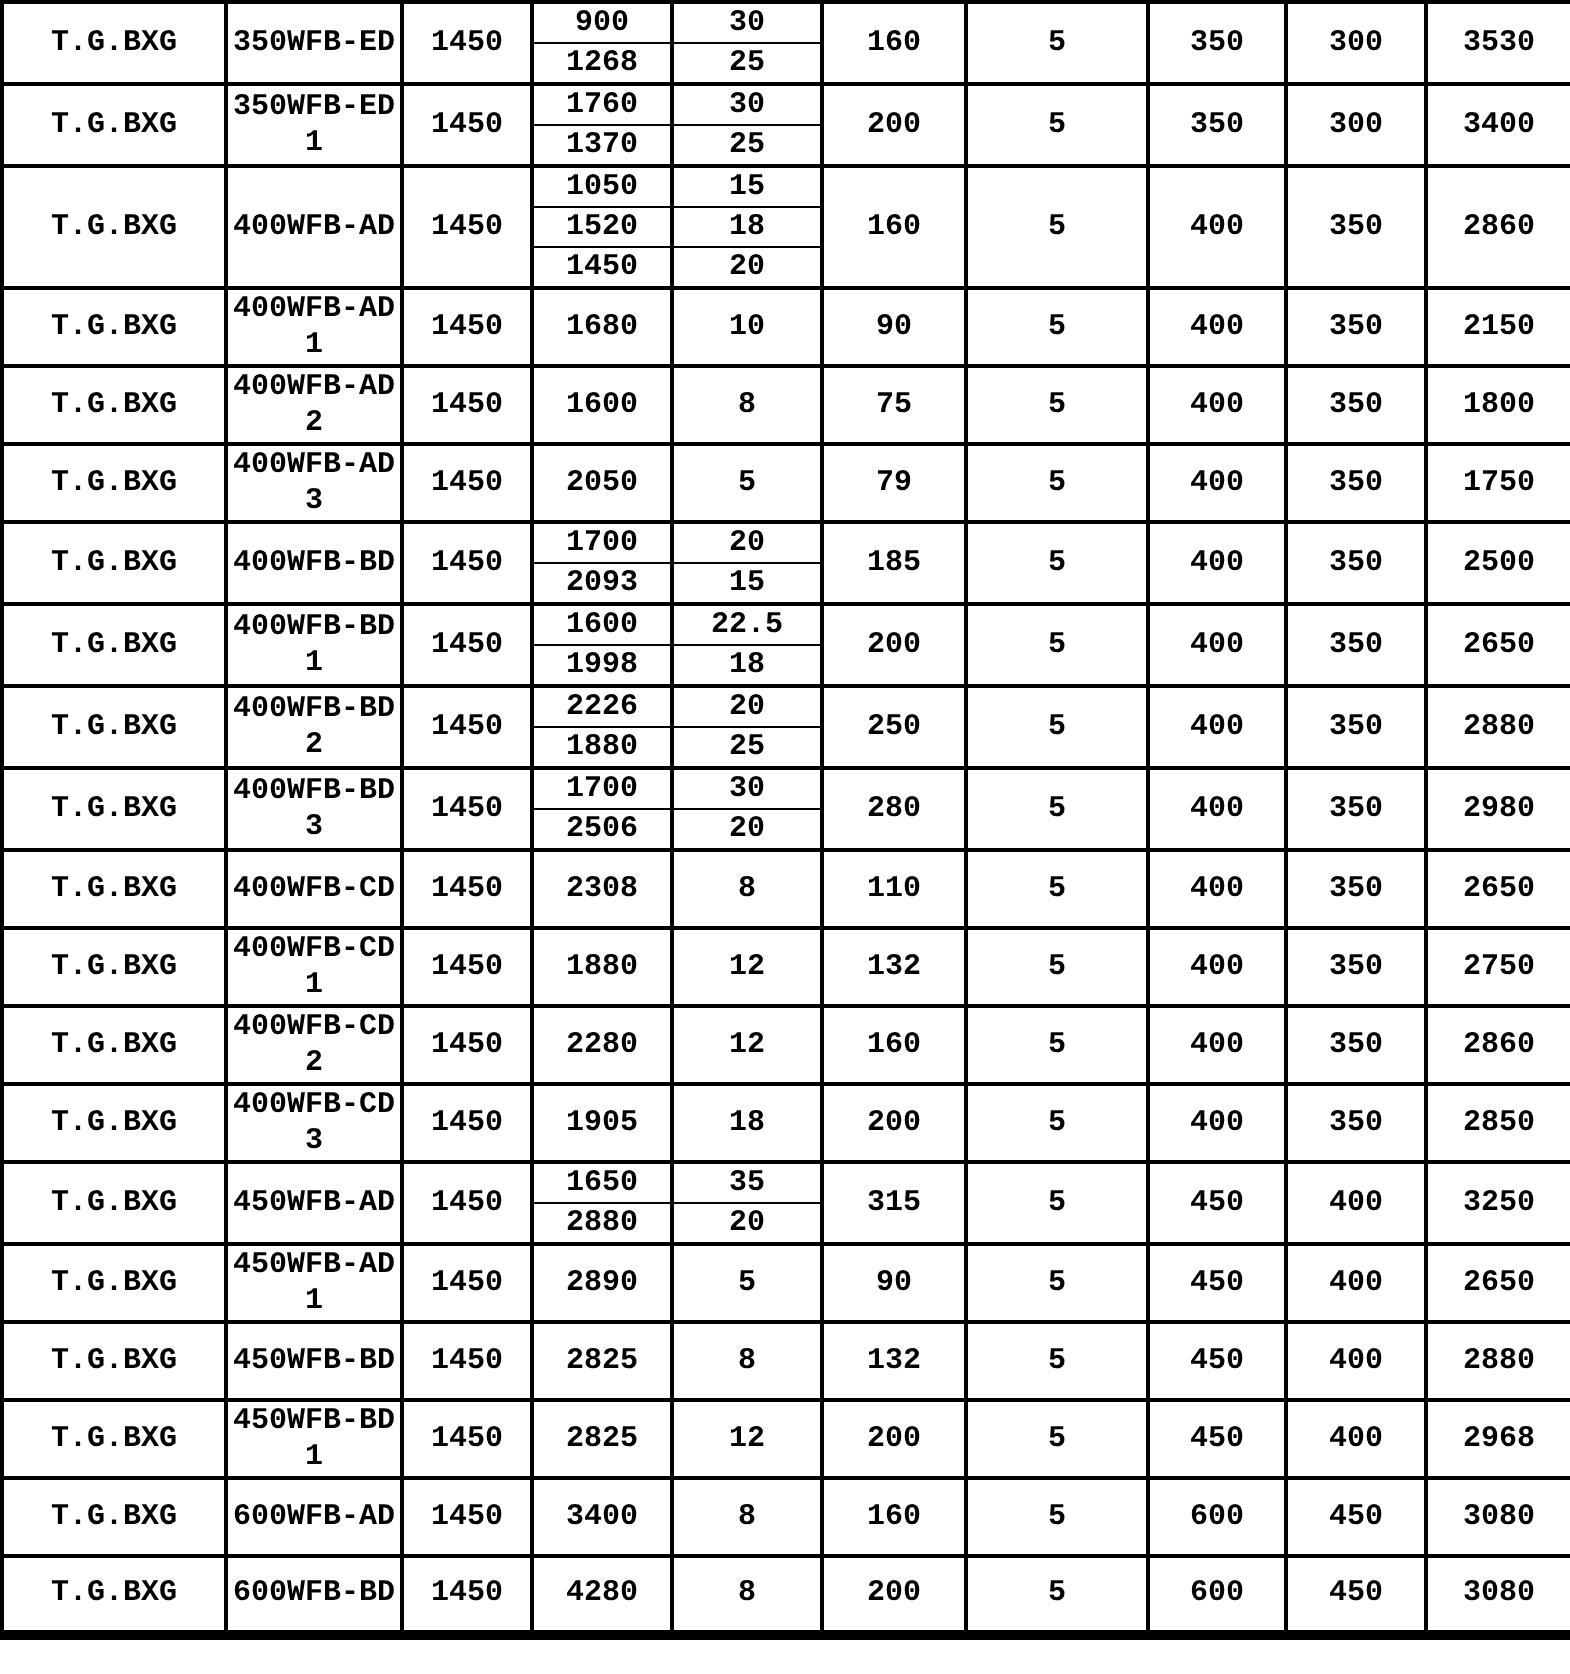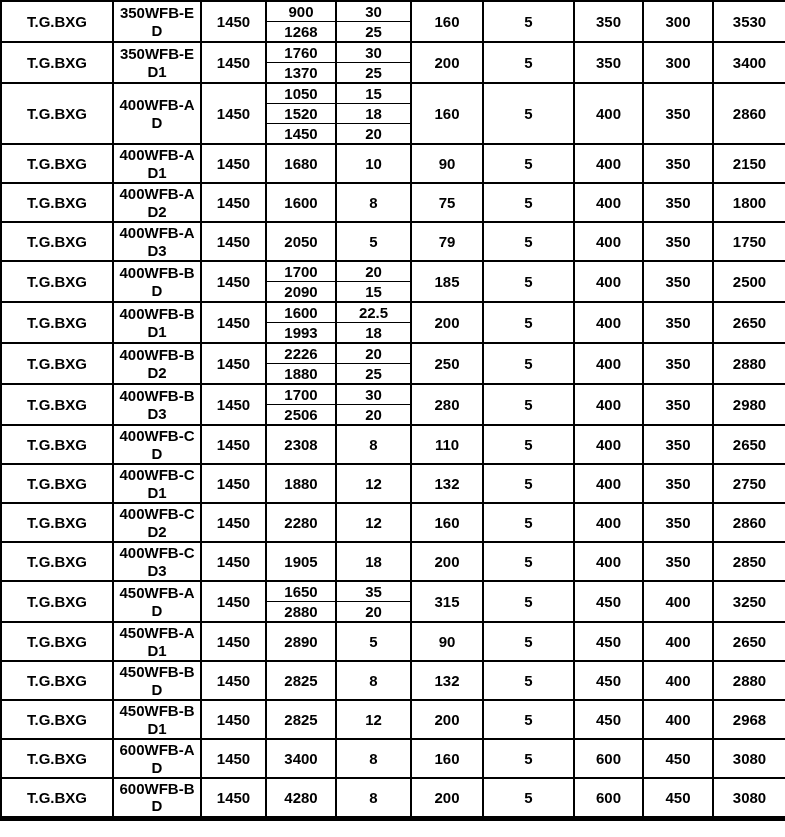--- a/index.html
+++ b/index.html
@@ -7,21 +7,21 @@
     padding: 0;
     background: #ffffff;
   }
   * { box-sizing: border-box; }
 
   .sheet {
     width: 785px;
     height: 837px;
     overflow: hidden;
     background: #ffffff;
-    font-family: Liberation Sans, sans-serif;
+    font-family: Liberation Mono, monospace;
   }
 
   table.spec {
     width: 785px;
     border-collapse: collapse;
     table-layout: fixed;
     border: 2px solid #000000;
     border-bottom: 5px solid #000000;
   }
 
@@ -164,37 +164,37 @@
           <td rowspan="2">1450</td>
           <td>1700</td>
           <td>20</td>
           <td rowspan="2">185</td>
           <td rowspan="2">5</td>
           <td rowspan="2">400</td>
           <td rowspan="2">350</td>
           <td rowspan="2">2500</td>
         </tr>
         <tr class="multi">
-          <td>2090</td>
+          <td>2093</td>
           <td>15</td>
         </tr>
         <tr class="group-start multi">
           <td rowspan="2">T.G.BXG</td>
           <td rowspan="2" class="model">400WFB-BD1</td>
           <td rowspan="2">1450</td>
           <td>1600</td>
           <td>22.5</td>
           <td rowspan="2">200</td>
           <td rowspan="2">5</td>
           <td rowspan="2">400</td>
           <td rowspan="2">350</td>
           <td rowspan="2">2650</td>
         </tr>
         <tr class="multi">
-          <td>1993</td>
+          <td>1998</td>
           <td>18</td>
         </tr>
         <tr class="group-start multi">
           <td rowspan="2">T.G.BXG</td>
           <td rowspan="2" class="model">400WFB-BD2</td>
           <td rowspan="2">1450</td>
           <td>2226</td>
           <td>20</td>
           <td rowspan="2">250</td>
           <td rowspan="2">5</td>

